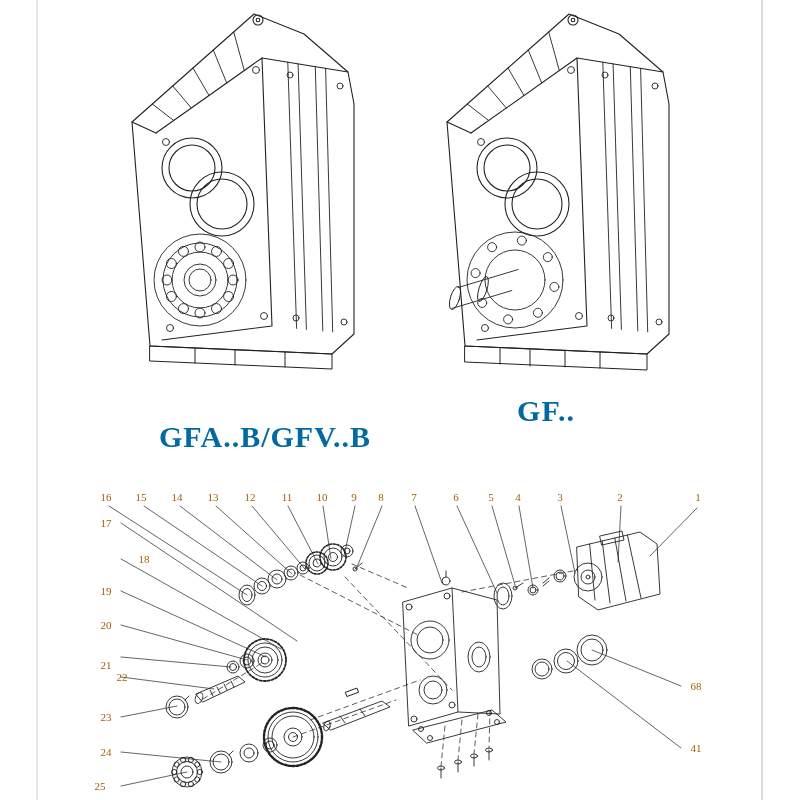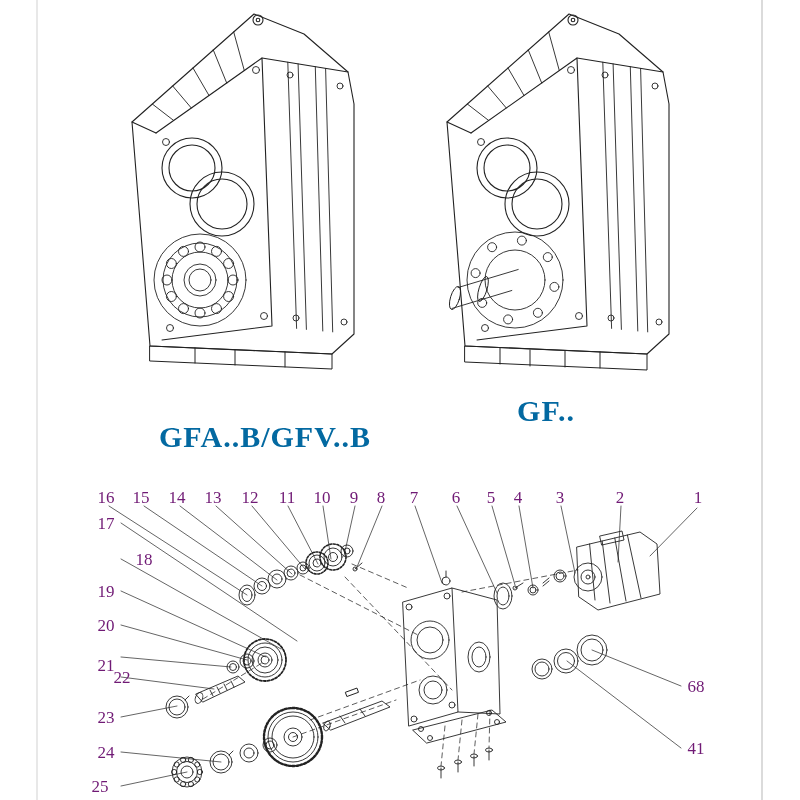--- a/index.html
+++ b/index.html
@@ -1,21 +1,21 @@
 <!DOCTYPE html>
 <html><head>
 <meta charset="utf-8">
 <style>
   html,body{margin:0;padding:0;background:#ffffff;}
   .page{position:relative;width:800px;height:800px;background:#ffffff;overflow:hidden;
         font-family:"Liberation Serif", serif;color:#111;}
   .art{position:absolute;left:0;top:0;}
   .model-label{position:absolute;transform:translate(-50%,-50%);font-weight:bold;
         font-size:30px;letter-spacing:1px;white-space:nowrap;color:#0369a1;}
-  .callout{position:absolute;transform:translate(-50%,-50%);font-size:17px;color:#701a75;
+  .callout{position:absolute;transform:translate(-50%,-50%);font-size:11px;color:#a16207;
         font-family:"Liberation Serif", serif;line-height:1;}
 </style>
 </head>
 <body>
 
 <div class="page">
 
 <svg class="art" width="800" height="800" viewBox="0 0 800 800">
 
   <g>

